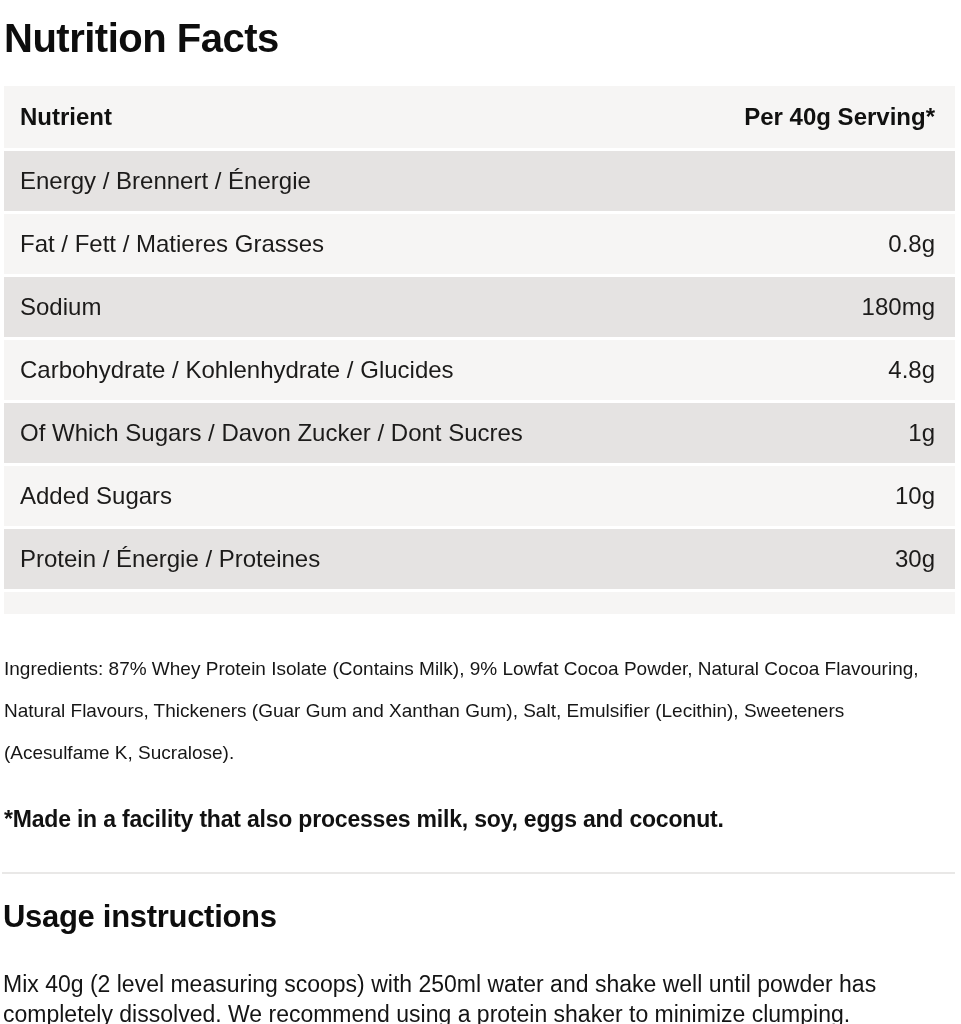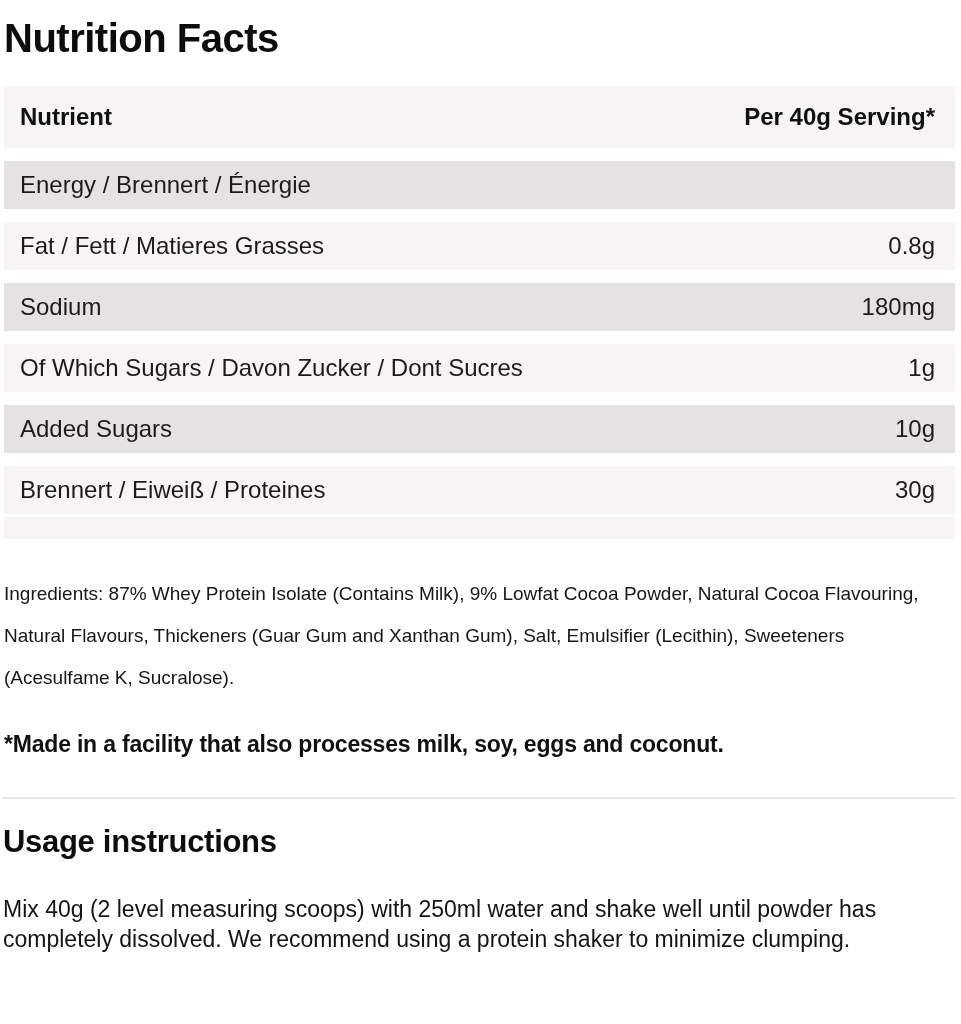--- a/index.html
+++ b/index.html
@@ -33,22 +33,22 @@
     color:#1c1b1a;
   }
   .trow.header{
     height:62px;
     background:#f6f5f4;
     font-weight:700;
     color:#111110;
     justify-content:space-between;
   }
   .rows .trow{
-    height:48px;
-    margin-top:13px;
+    height:60px;
+    margin-top:3px;
     align-items:center;
   }
   .rows .trow:nth-child(odd){background:#e5e3e2;}
   .rows .trow:nth-child(even){background:#f6f5f4;}
   .trow .val{text-align:right;white-space:nowrap;}
   .footer-strip{
     height:22px;
     margin-top:3px;
     background:#f6f5f4;
   }
@@ -107,29 +107,33 @@
       </div>
       <div class="trow">
         <span class="lbl">Fat / Fett / Matieres Grasses</span>
         <span class="val">0.8g</span>
       </div>
       <div class="trow">
         <span class="lbl">Sodium</span>
         <span class="val">180mg</span>
       </div>
       <div class="trow">
+        <span class="lbl">Carbohydrate / Kohlenhydrate / Glucides</span>
+        <span class="val">4.8g</span>
+      </div>
+      <div class="trow">
         <span class="lbl">Of Which Sugars / Davon Zucker / Dont Sucres</span>
         <span class="val">1g</span>
       </div>
       <div class="trow">
         <span class="lbl">Added Sugars</span>
         <span class="val">10g</span>
       </div>
       <div class="trow">
-        <span class="lbl">Brennert / Eiweiß / Proteines</span>
+        <span class="lbl">Protein / Énergie / Proteines</span>
         <span class="val">30g</span>
       </div>
     </div>
 
     <div class="footer-strip"></div>
   </div>
 
   <p class="ingredients">Ingredients: 87% Whey Protein Isolate (Contains Milk), 9% Lowfat Cocoa Powder, Natural Cocoa Flavouring, Natural Flavours, Thickeners (Guar Gum and Xanthan Gum), Salt, Emulsifier (Lecithin), Sweeteners (Acesulfame K, Sucralose).</p>
 
   <p class="allergen">*Made in a facility that also processes milk, soy, eggs and coconut.</p>

